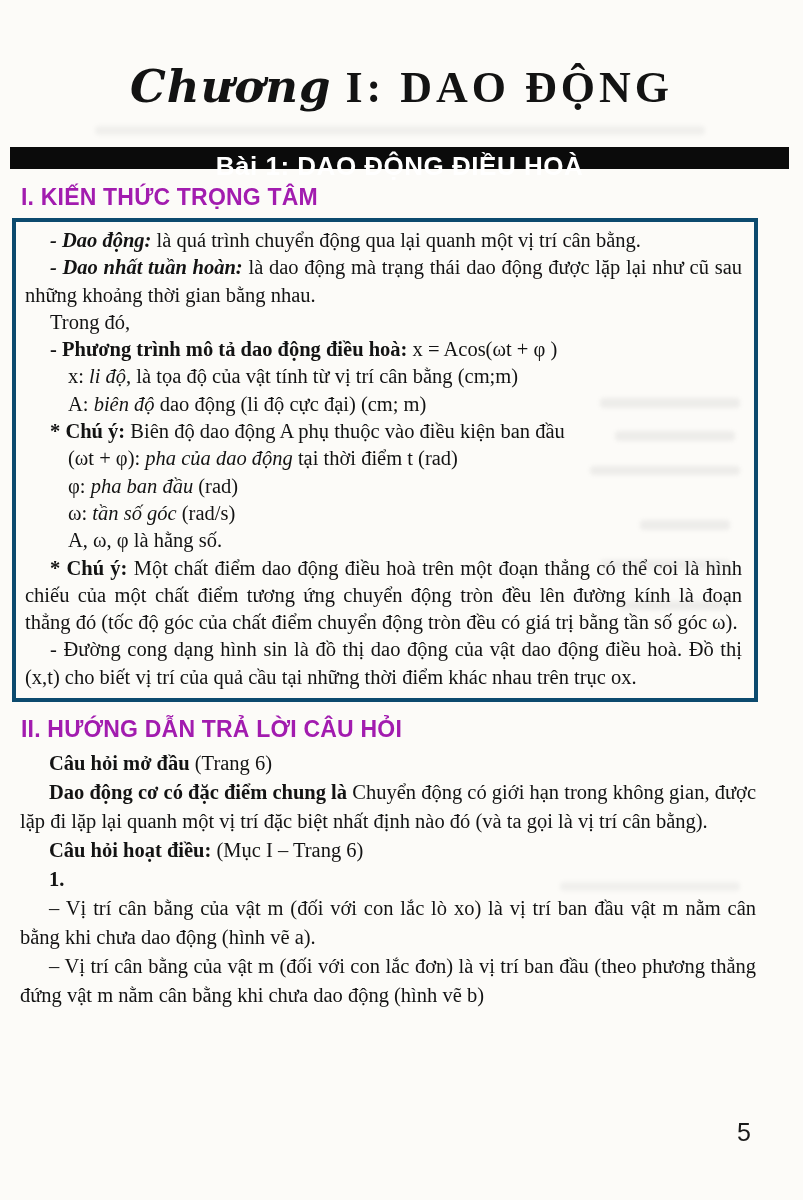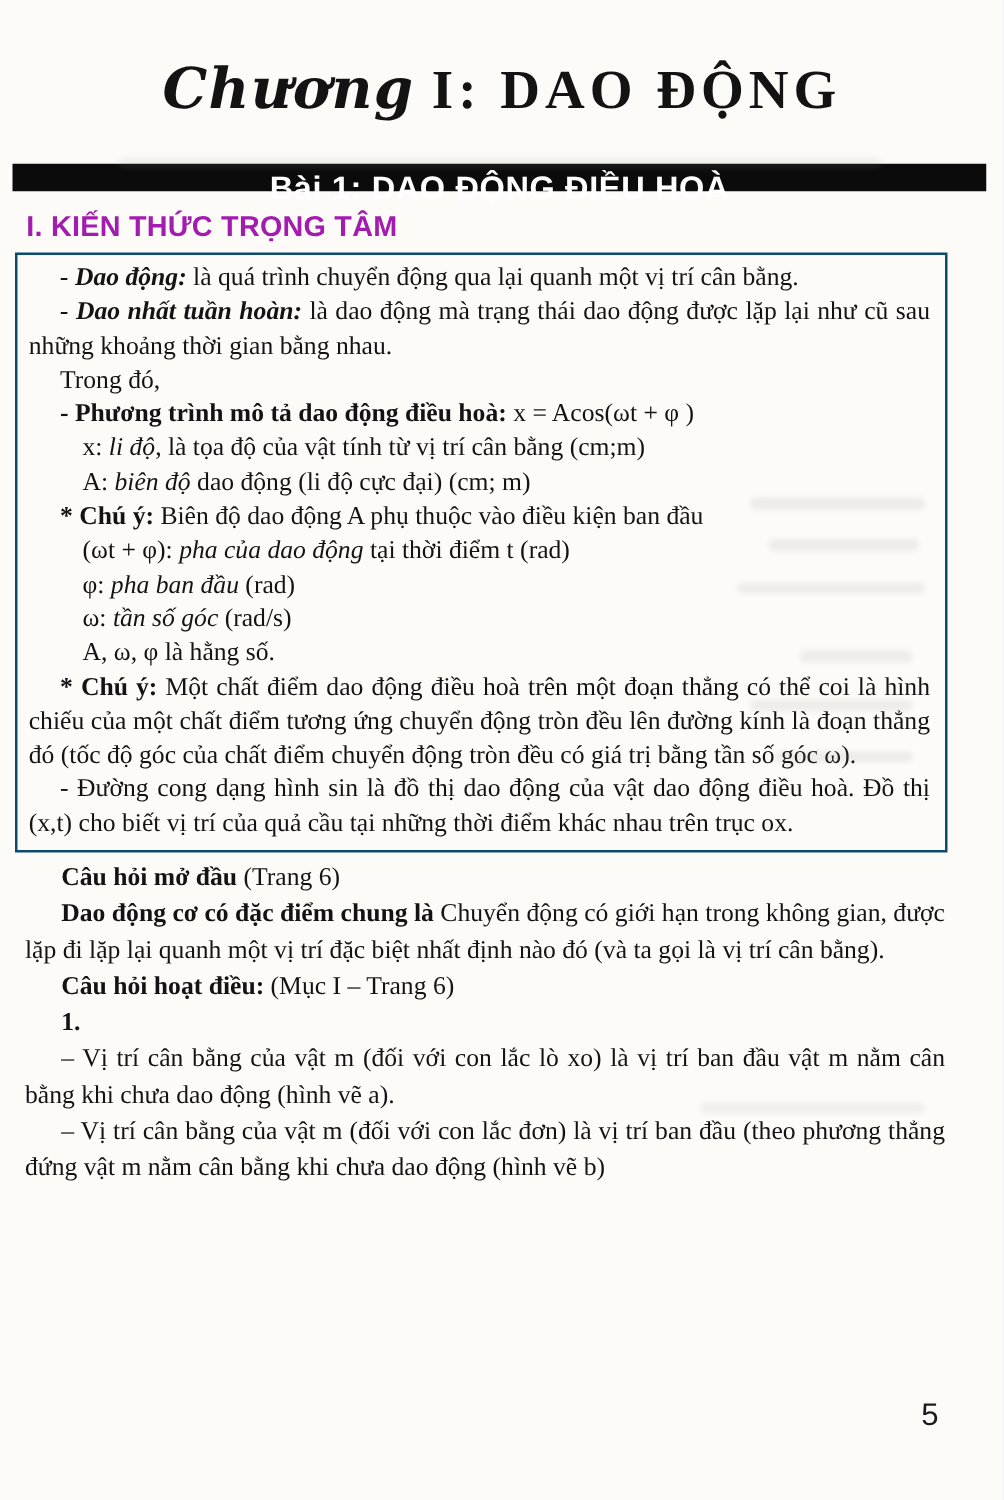--- a/index.html
+++ b/index.html
@@ -8,21 +8,21 @@
     width:803px;height:1200px;
     margin:0 auto;
     background:#fcfbf8;
     color:#131313;
     font-family:"Liberation Serif",serif;
     overflow:hidden;
   }
   
   .title{
     display:flex;justify-content:center;align-items:baseline;gap:14px;
-    padding-top:44px;
+    padding-top:60px;
   }
   .title-script{
     font-family:"DejaVu Serif",serif;
     font-style:italic;font-weight:700;
     font-size:45px;letter-spacing:1px;
   }
   .title-main{
     font-family:"Liberation Serif",serif;
     font-weight:700;font-size:44px;letter-spacing:4px;
   }
@@ -38,21 +38,21 @@
   
   .h-sec{
     margin:15px 0 0 21px;
     font-family:"Liberation Sans",sans-serif;
     font-weight:700;font-size:23px;color:#a21caf;
     letter-spacing:.2px;
   }
   
   .kbox{
     margin:7px 45px 0 12px;
-    border:2px solid #0c4a6e;
+    border:4px solid #0c4a6e;
     padding:5px 12px 7px 9px;
     font-size:20.5px;line-height:27.3px;
   }
   .kbox p{margin:0;}
   .ind{text-indent:25px;}
   .just{text-align:justify;}
   .sub{padding-left:43px;}
   .bi{font-weight:700;font-style:italic;}
   .b{font-weight:700;}
   .it{font-style:italic;}
@@ -109,20 +109,21 @@
     <p class="sub"><span>A: </span><span class="it">biên độ</span><span> dao động (li độ cực đại) (cm; m)</span></p>
     <p class="ind"><span class="b">* Chú ý:</span><span> Biên độ dao động A phụ thuộc vào điều kiện ban đầu</span></p>
     <p class="sub"><span>(ωt + φ): </span><span class="it">pha của dao động</span><span> tại thời điểm t (rad)</span></p>
     <p class="sub"><span>φ: </span><span class="it">pha ban đầu</span><span> (rad)</span></p>
     <p class="sub"><span>ω: </span><span class="it">tần số góc</span><span> (rad/s)</span></p>
     <p class="sub">A, ω, φ là hằng số.</p>
     <p class="ind just"><span class="b">* Chú ý:</span><span> Một chất điểm dao động điều hoà trên một đoạn thẳng có thể coi là hình chiếu của một chất điểm tương ứng chuyển động tròn đều lên đường kính là đoạn thẳng đó (tốc độ góc của chất điểm chuyển động tròn đều có giá trị bằng tần số góc ω).</span></p>
     <p class="ind just">- Đường cong dạng hình sin là đồ thị dao động của vật dao động điều hoà. Đồ thị (x,t) cho biết vị trí của quả cầu tại những thời điểm khác nhau trên trục ox.</p>
   </div>
 
+  <div class="h-sec h-sec2">II. HƯỚNG DẪN TRẢ LỜI CÂU HỎI</div>
 
   <div class="sec2">
     <p class="ind"><span class="b">Câu hỏi mở đầu</span><span> (Trang 6)</span></p>
     <p class="ind just"><span class="b">Dao động cơ có đặc điểm chung là</span><span> Chuyển động có giới hạn trong không gian, được lặp đi lặp lại quanh một vị trí đặc biệt nhất định nào đó (và ta gọi là vị trí cân bằng).</span></p>
     <p class="ind"><span class="b">Câu hỏi hoạt điều:</span><span> (Mục I – Trang 6)</span></p>
     <p class="ind b">1.</p>
     <p class="ind just">– Vị trí cân bằng của vật m (đối với con lắc lò xo) là vị trí ban đầu vật m nằm cân bằng khi chưa dao động (hình vẽ a).</p>
     <p class="ind just">– Vị trí cân bằng của vật m (đối với con lắc đơn) là vị trí ban đầu (theo phương thẳng đứng vật m nằm cân bằng khi chưa dao động (hình vẽ b)</p>
   </div>
 

